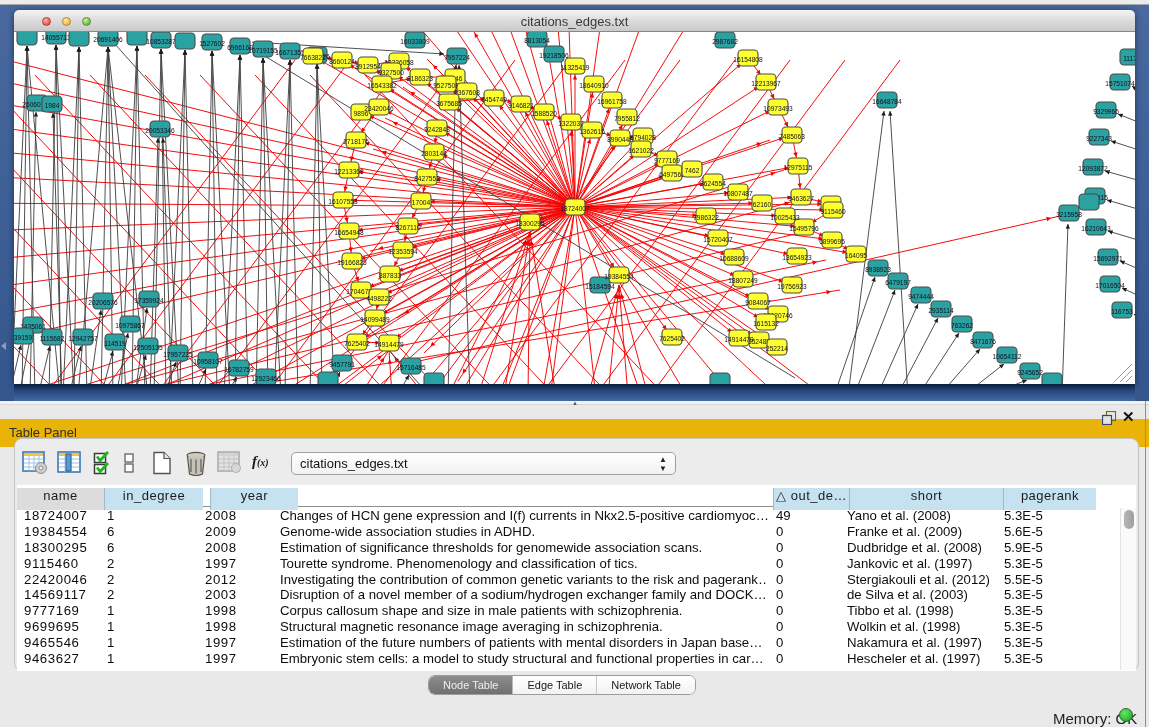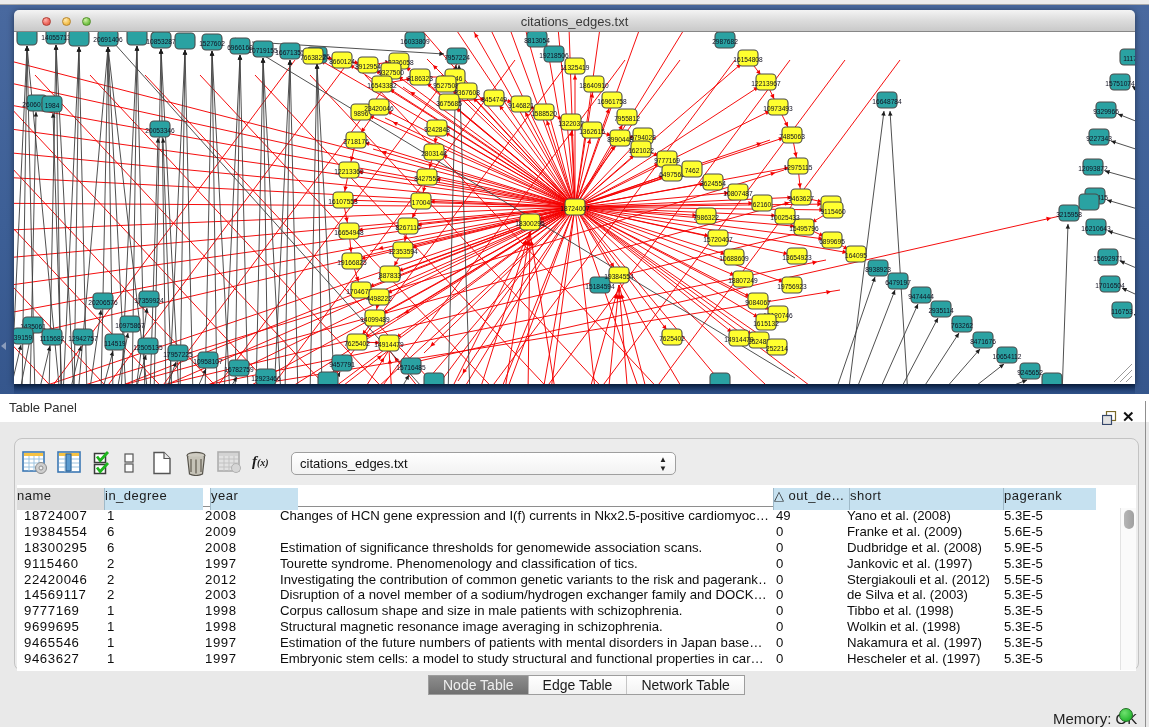--- a/index.html
+++ b/index.html
@@ -10,48 +10,48 @@
 #win{position:absolute;left:14px;top:10px;width:1121px;height:374px;border-radius:5px 5px 0 0;box-shadow:0 1px 6px rgba(0,0,0,.5)}
 #titlebar{position:absolute;left:0;top:0;width:100%;height:22px;border-radius:5px 5px 0 0;background:linear-gradient(180deg,#f4f4f4 0%,#dedede 45%,#c9c9c9 100%);border-bottom:1px solid #878787}
 #titlebar .tl{position:absolute;top:7px;width:9px;height:9px;border-radius:50%}
 #ttext{position:absolute;left:0;right:0;top:3.5px;text-align:center;font-size:13px;color:#3a3a3a}
 #canvas{position:absolute;left:0;top:22px;width:1121px;height:352px;background:#fff;overflow:hidden}
 svg text{font-family:"Liberation Sans",sans-serif}
 #leftarrow{position:absolute;left:1px;top:342px;width:0;height:0;border-top:4px solid transparent;border-bottom:4px solid transparent;border-right:5px solid #b8c2d4;opacity:.65}
 
 #splitter{position:absolute;left:0;top:401px;width:1149px;height:4px;background:#f2f2f2;border-bottom:1px solid #d8d8d8}
 #sphandle{position:absolute;left:570px;top:401px;width:10px;height:4px;color:#555;font-size:6px;line-height:4px;text-align:center}
-#panelbar{position:absolute;left:0;top:394px;width:1149px;height:28px;background:#ffffff}
+#panelbar{position:absolute;left:0;top:419px;width:1149px;height:28px;background:#eab308}
 #panelbar .lbl{position:absolute;left:9px;top:6px;font-size:13px;color:#2f2f2f}
 #floaticon{position:absolute;left:1102px;top:411px;width:15px;height:14px}
 #closex{position:absolute;left:1122px;top:408px;font-size:15px;font-weight:bold;color:#111}
 #container{position:absolute;left:14px;top:438px;width:1125px;height:233px;background:#ececec;border:1px solid #c3c3c3;border-radius:8px}
 
 .ticon{position:absolute;top:12px}
 #combo{position:absolute;left:276px;top:13px;width:385px;height:23px;background:linear-gradient(180deg,#ffffff,#f2f2f2);border:1px solid #9f9f9f;border-radius:5px;font-size:13px;color:#111;line-height:21px;padding-left:8px}
 #combo .arr{position:absolute;right:8px;top:2px;font-size:8px;color:#222;line-height:9px;text-align:center}
 
 #tbl{position:absolute;left:2px;top:46px;width:1119px;height:186px;background:#fff;overflow:hidden}
 #thead{position:absolute;left:0;top:0;width:1079px;height:22px;border-bottom:1px solid #8e8e8e;font-size:13px;letter-spacing:0.5px;color:#1c1c1c}
-#thead span{position:absolute;top:3px;text-align:left;height:22px}
+#thead span{position:absolute;top:3px;text-align:center;height:22px}
 .hblue{background:#c6e1f0;border-left:1px solid #9fb9c8}
 #rows{position:absolute;left:0;top:23px;width:1119px;font-size:13.2px;color:#0d0d0d}
 .tr{position:relative;height:15.9px;line-height:15.9px;white-space:nowrap}
 .tr span{position:absolute;top:0;overflow:hidden}
 .c0{left:7px;width:80px;letter-spacing:0.6px}
 .c1{left:90px;width:90px;letter-spacing:0.6px}
 .c2{left:188px;width:85px;letter-spacing:0.6px}
 .c3{left:263px;width:488px}
 .c4{left:759px;width:70px}
 .c5{left:830px;width:152px}
 .c6{left:987px;width:100px}
 #vscroll{position:absolute;left:1103px;top:23px;width:16px;height:162px;background:#fafafa;border-left:1px solid #e3e3e3}
 #vthumb{position:absolute;left:2.5px;top:2px;width:10px;height:19px;background:linear-gradient(90deg,#b6b6b6,#9f9f9f);border-radius:6px}
 
-#tabs{position:absolute;left:428px;top:675px;height:20px;font-size:14px;border:1px solid #9d9d9d;border-radius:0;overflow:hidden;background:#fff}
+#tabs{position:absolute;left:428px;top:675px;height:20px;font-size:11px;border:1px solid #9d9d9d;border-radius:7px;overflow:hidden;background:#fff}
 #tabs span{display:inline-block;height:20px;line-height:19px;padding:0 14px;vertical-align:top}
 #tab1{background:linear-gradient(180deg,#8d8d8d,#6d6d6d);color:#efefef}
 #tab2{background:linear-gradient(180deg,#ffffff,#f1f1f1);color:#1a1a1a;border-left:1px solid #b9b9b9}
 #tab3{background:linear-gradient(180deg,#ffffff,#f1f1f1);color:#1a1a1a;border-left:1px solid #c6c6c6}
 
 #mem{position:absolute;left:1053px;top:710px;font-size:15px;color:#222}
 #memdot{position:absolute;left:1119px;top:708px;width:14px;height:14px;border-radius:50%;background:radial-gradient(circle at 38% 32%,#6fe06f,#2fbd38 65%,#23a52c);border:1.4px solid #1e6e22}
 #rightline{position:absolute;left:1145px;top:401px;width:1px;height:326px;background:#8f8f8f}
 </style></head>
 <body>
@@ -647,20 +647,21 @@
             <span class="c2">2008</span>
             <span class="c3">Changes of HCN gene expression and I(f) currents in Nkx2.5-positive cardiomyoc…</span>
             <span class="c4">49</span>
             <span class="c5">Yano et al. (2008)</span>
             <span class="c6">5.3E-5</span>
           </div>
 <div class="tr">
             <span class="c0">19384554</span>
             <span class="c1">6</span>
             <span class="c2">2009</span>
+            <span class="c3">Genome-wide association studies in ADHD.</span>
             <span class="c4">0</span>
             <span class="c5">Franke et al. (2009)</span>
             <span class="c6">5.6E-5</span>
           </div>
 <div class="tr">
             <span class="c0">18300295</span>
             <span class="c1">6</span>
             <span class="c2">2008</span>
             <span class="c3">Estimation of significance thresholds for genomewide association scans.</span>
             <span class="c4">0</span>

